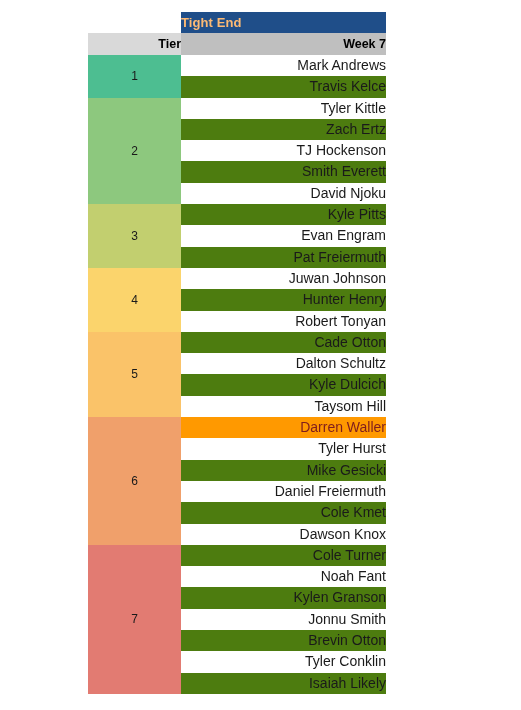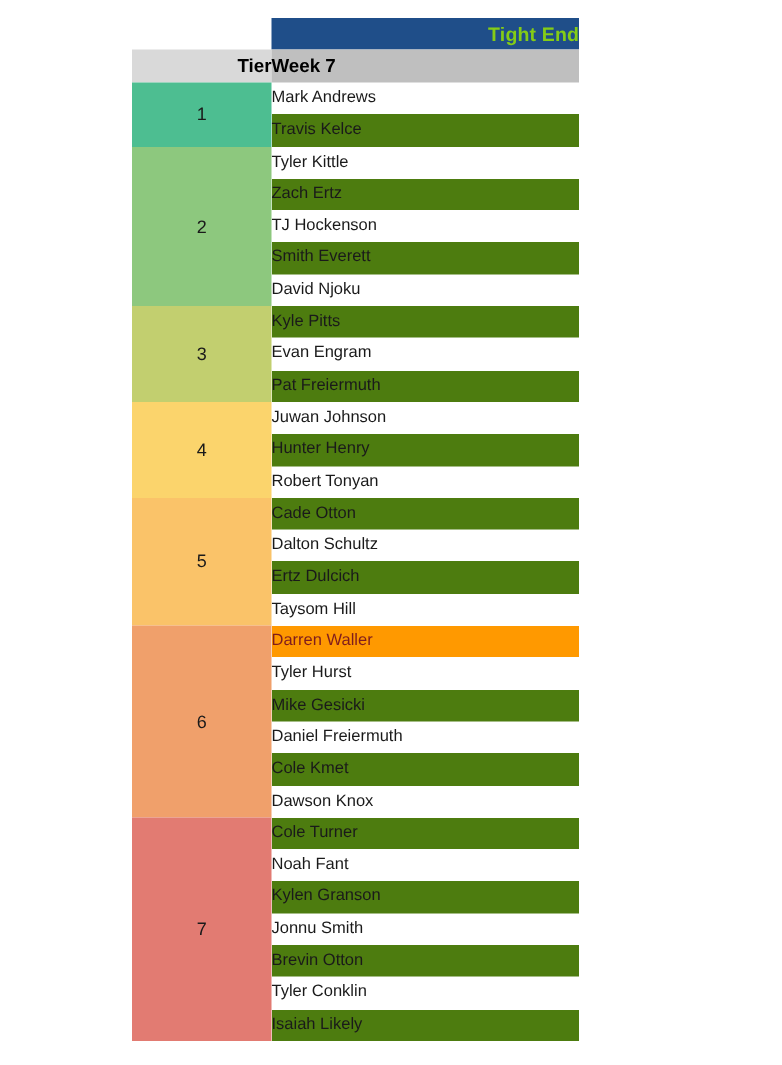--- a/index.html
+++ b/index.html
@@ -35,56 +35,56 @@
     vertical-align: middle;
   }
 
   
   .hdr-blank {
     background: #ffffff;
     height: 21px;
   }
   .hdr-pos {
     background: #1F4E89;
-    color: #84cc16;
+    color: #fdba74;
     font-weight: bold;
     font-size: 13px;
-    text-align: right;
+    text-align: left;
     height: 21px;
     letter-spacing: 0.1px;
   }
   .hdr-tier {
     background: #D9D9D9;
     color: #000000;
     font-weight: bold;
     font-size: 12.5px;
     text-align: right;
     height: 22px;
   }
   .hdr-week {
     background: #BFBFBF;
     color: #000000;
     font-weight: bold;
     font-size: 12.5px;
-    text-align: left;
+    text-align: right;
     height: 22px;
   }
 
   
   td.tier-cell {
     text-align: center;
     font-size: 12px;
     color: #1a1a1a;
     vertical-align: middle;
   }
 
   
   td.name-cell {
-    text-align: left;
-    font-size: 11px;
+    text-align: right;
+    font-size: 14px;
     color: #1a1a1a;
     height: 21.3px;
     line-height: 21.3px;
     white-space: nowrap;
     overflow: hidden;
   }
   tr.row-even td.name-cell { background: #ffffff; }
   tr.row-odd  td.name-cell { background: #4d7c0f; }
   td.name-cell.highlight {
     background: #FF9900 !important;
@@ -153,21 +153,21 @@
           <td class="name-cell">Robert Tonyan</td>
         </tr>
         <tr class="row-odd">
           <td class="tier-cell" rowspan="4" style="background:#FAC369;">5</td>
           <td class="name-cell">Cade Otton</td>
         </tr>
         <tr class="row-even">
           <td class="name-cell">Dalton Schultz</td>
         </tr>
         <tr class="row-odd">
-          <td class="name-cell">Ertz Dulcich</td>
+          <td class="name-cell">Kyle Dulcich</td>
         </tr>
         <tr class="row-even">
           <td class="name-cell">Taysom Hill</td>
         </tr>
         <tr class="row-odd">
           <td class="tier-cell" rowspan="6" style="background:#F0A06B;">6</td>
           <td class="name-cell highlight">Darren Waller</td>
         </tr>
         <tr class="row-even">
           <td class="name-cell">Tyler Hurst</td>

